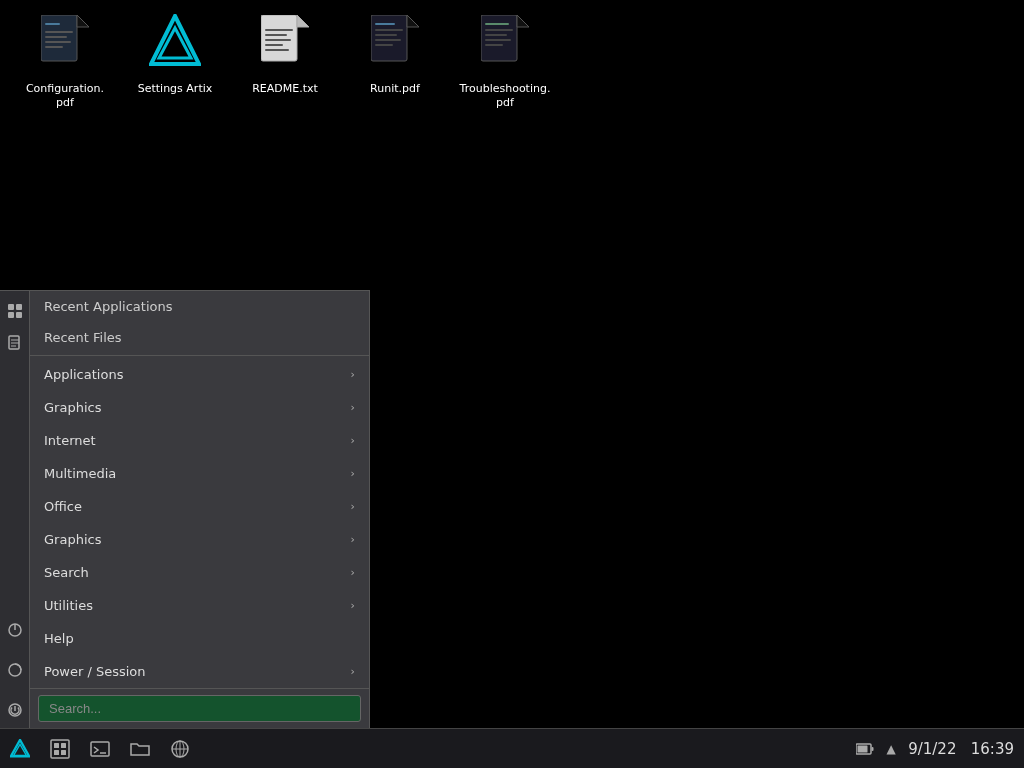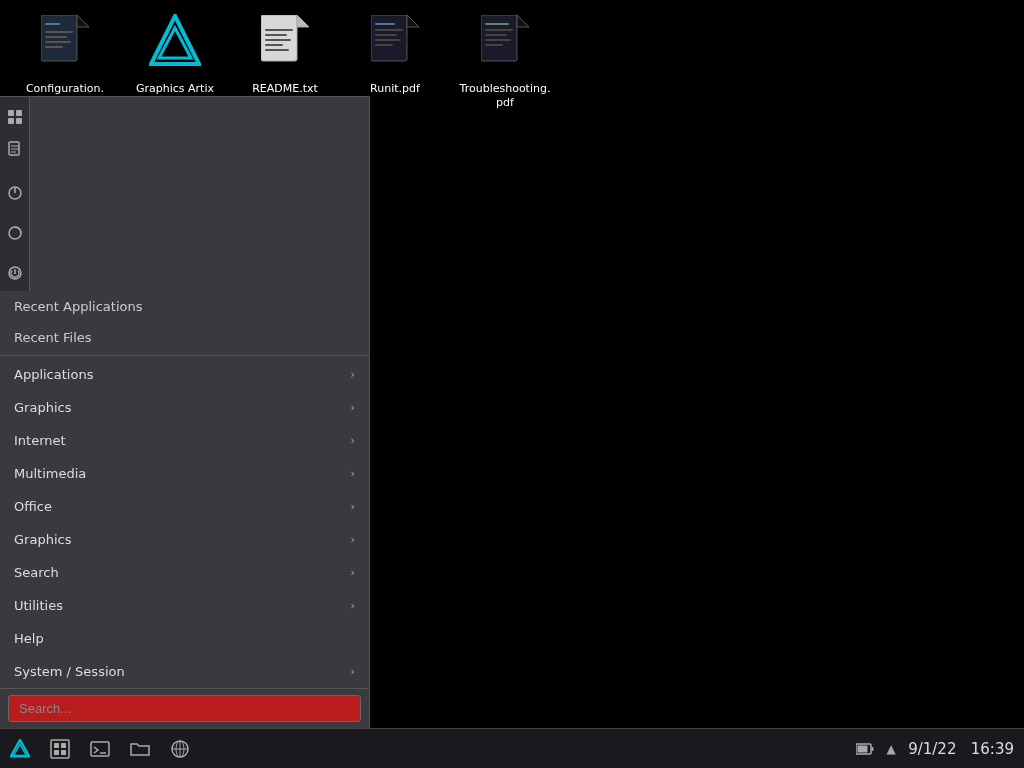--- a/index.html
+++ b/index.html
@@ -57,21 +57,20 @@
     .app-menu {
       position: absolute;
       bottom: 40px;
       left: 0;
       width: 370px;
       background: #3a3a3e;
       border: 1px solid #555;
       border-bottom: none;
       border-left: none;
       display: flex;
-      flex-direction: column;
     }
     .menu-sidebar {
       width: 30px;
       background: #2e2e32;
       display: flex;
       flex-direction: column;
       align-items: center;
       padding-top: 10px;
       gap: 12px;
       border-right: 1px solid #555;
@@ -113,21 +112,21 @@
     .menu-item .chevron {
       color: #aaa;
       font-size: 11px;
     }
     .menu-search {
       padding: 6px 8px;
       border-top: 1px solid #555;
     }
     .menu-search input {
       width: 100%;
-      background: #b91c1c;
+      background: #14532d;
       border: 1px solid #666;
       border-radius: 3px;
       color: #ccc;
       font-size: 13px;
       padding: 5px 10px;
       outline: none;
     }
     .menu-search input::placeholder {
       color: #888;
     }
@@ -207,21 +206,21 @@
     </div>
 
     <div class="desktop-icon">
       <div class="icon-img">
         <svg class="artix-logo" viewBox="0 0 52 60" width="52" height="60">
 
           <polygon points="26,2 50,50 2,50" fill="none" stroke="#00bcd4" stroke-width="4"></polygon>
           <polygon points="26,14 42,44 10,44" fill="none" stroke="#00bcd4" stroke-width="3"></polygon>
         </svg>
       </div>
-      <span class="icon-label">Graphics Artix</span>
+      <span class="icon-label">Settings Artix</span>
     </div>
 
     <div class="desktop-icon">
       <div class="icon-img">
         <svg width="48" height="58" viewBox="0 0 48 58">
           <rect x="0" y="0" width="36" height="46" rx="2" fill="#d8d8d8" stroke="#aaa" stroke-width="1"></rect>
           <polygon points="36,0 48,12 36,12" fill="#bbb" stroke="#aaa" stroke-width="1"></polygon>
           <rect x="4" y="14" width="28" height="2" fill="#555" rx="1"></rect>
           <rect x="4" y="19" width="22" height="2" fill="#555" rx="1"></rect>
           <rect x="4" y="24" width="26" height="2" fill="#555" rx="1"></rect>
@@ -341,21 +340,21 @@
       <span class="chevron">›</span>
     </div>
     <div class="menu-item">
       <span>Utilities</span>
       <span class="chevron">›</span>
     </div>
     <div class="menu-item">
       <span>Help</span>
     </div>
     <div class="menu-item">
-      <span>System / Session</span>
+      <span>Power / Session</span>
       <span class="chevron">›</span>
     </div>
     <div class="menu-search">
       <input type="text" placeholder="Search..." style="">
     </div>
   </div>
 </div>
 
 <div class="taskbar">
   <div class="taskbar-left">

